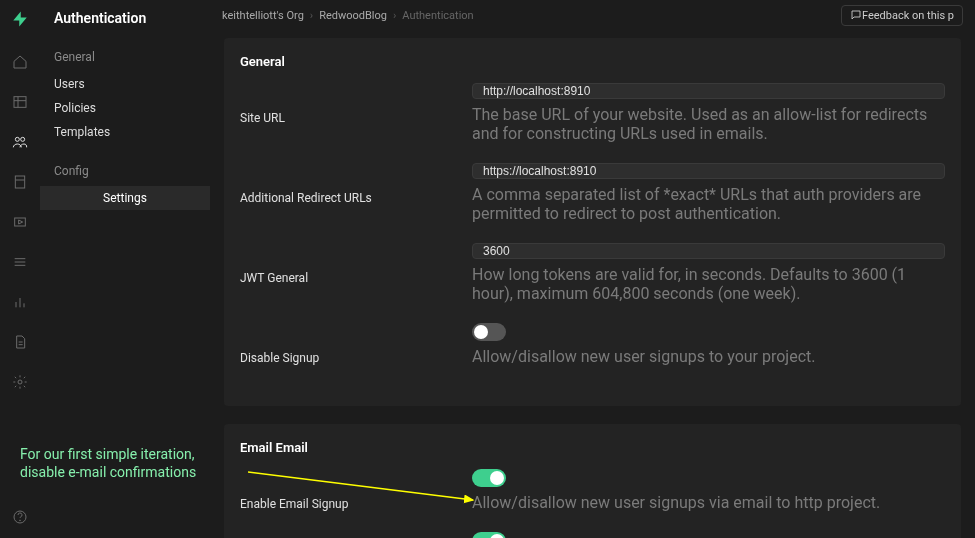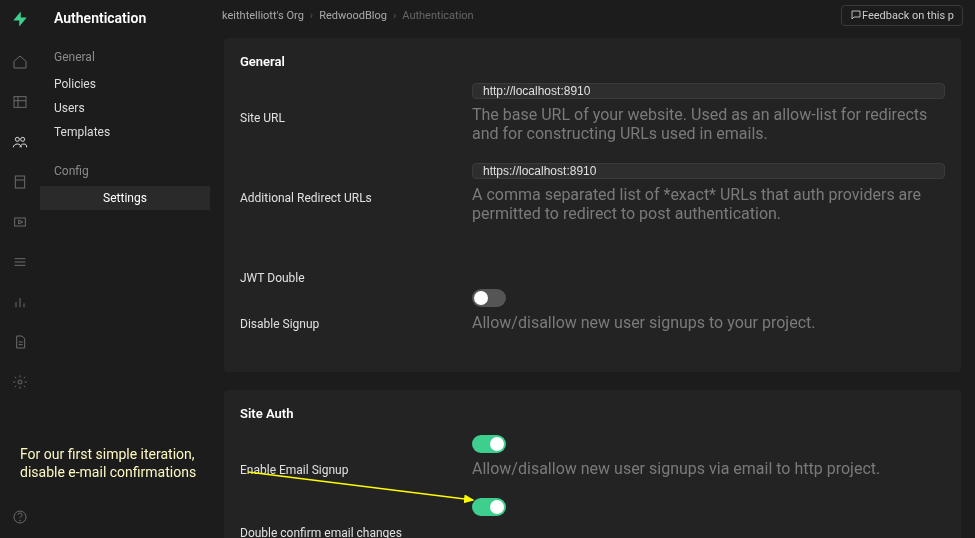--- a/index.html
+++ b/index.html
@@ -139,21 +139,21 @@
   top:2px;
   width:14px;
   height:14px;
   border-radius:50%;
   background:#fff;
 }
 .toggle.off .knob { left:2px; }
 .toggle.on .knob { right:2px; }
 .annot {
   position:absolute;
-  color:#fef9c3;
+  color:#86efac;
   font-size:14px;
   pointer-events:none;
   line-height:1.3;
 }
 .arrow {
   position:absolute;
   pointer-events:none;
 }
 </style>
 </head>
@@ -229,22 +229,22 @@
         <circle cx="12" cy="12" r="9"></circle>
         <path d="M9 9a3 3 0 1 1 4 2.8c-.7.4-1 1-1 1.7"></path>
         <circle cx="12" cy="17" r="0.6" fill="currentColor"></circle>
       </svg>
     </div>
 </div>
 
 <div class="sidebar">
   <div class="sidebar-title">Authentication</div>
   <div class="side-group-label">General</div>
+  <div class="side-item">Users</div>
   <div class="side-item">Policies</div>
-  <div class="side-item">Users</div>
   <div class="side-item">Templates</div>
   <div class="side-divider"></div>
   <div class="side-group-label">Config</div>
   <div class="side-item active">Settings</div>
 </div>
 
 <div class="main">
   <div class="topbar">
     <span class="crumb">keithtelliott's Org</span>
     <span class="chev">›</span>
@@ -274,36 +274,40 @@
 
       <div class="row">
         <div class="label">Additional Redirect URLs</div>
         <div class="field">
           <input type="text" value="https://localhost:8910" style="">
           <div class="help">A comma separated list of *exact* URLs that auth providers are permitted to redirect to post authentication.</div>
         </div>
       </div>
 
       <div class="row">
-        <div class="label">JWT Double</div>
+        <div class="label">JWT General</div>
+        <div class="field">
+          <input type="text" value="3600" style="">
+          <div class="help">How long tokens are valid for, in seconds. Defaults to 3600 (1 hour), maximum 604,800 seconds (one week).</div>
+        </div>
       </div>
 
       <div class="row">
         <div class="label">Disable Signup</div>
         <div class="field">
           <div class="toggle off">
               <div class="knob"></div>
             </div>
           <div class="help">Allow/disallow new user signups to your project.</div>
         </div>
       </div>
     </div>
 
     <div class="panel">
-      <div class="panel-title">Site Auth</div>
+      <div class="panel-title">Email Email</div>
 
       <div class="row">
         <div class="label">Enable Email Signup</div>
         <div class="field">
           <div class="toggle on">
               <div class="knob"></div>
             </div>
           <div class="help">Allow/disallow new user signups via email to http project.</div>
         </div>
       </div>

